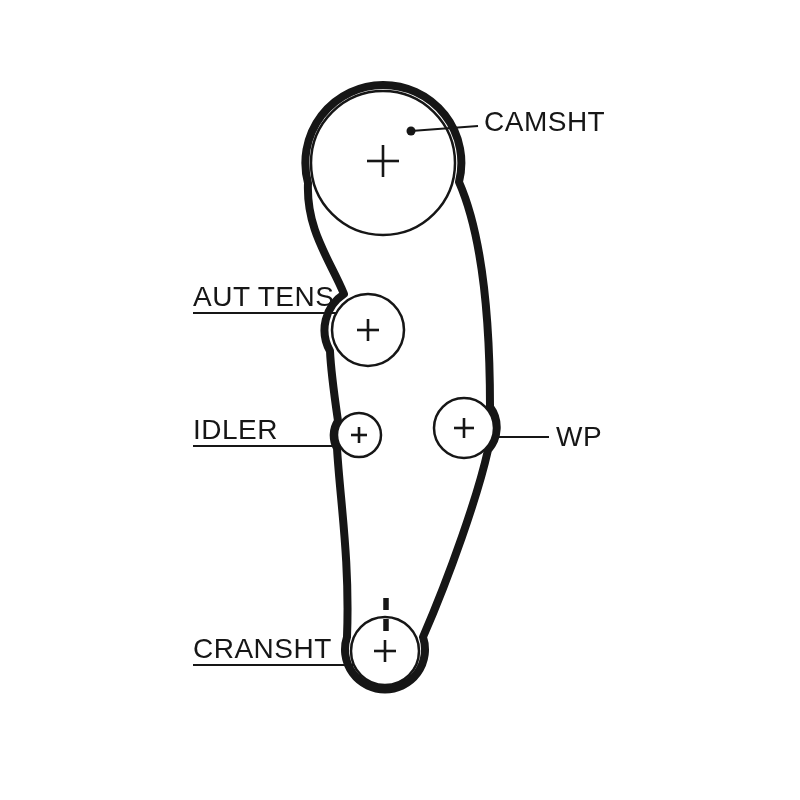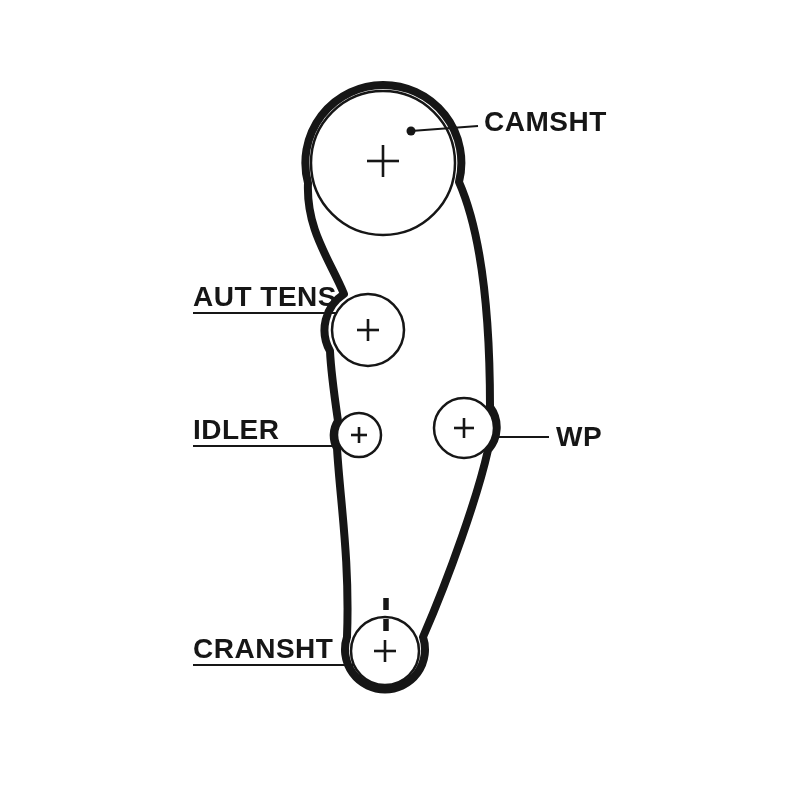--- a/index.html
+++ b/index.html
@@ -9,21 +9,20 @@
     width: 800px;
     height: 800px;
     overflow: hidden;
   }
   .stage {
     position: relative;
     width: 800px;
     height: 800px;
     background: var(--bg, #ffffff);
     font-family: "Liberation Sans", sans-serif;
-    font-weight: bold;
   }
   svg {
     display: block;
   }
   .belt {
     fill: none;
     stroke: var(--line, #161616);
     stroke-width: 8;
     stroke-linejoin: round;
     stroke-linecap: round;

